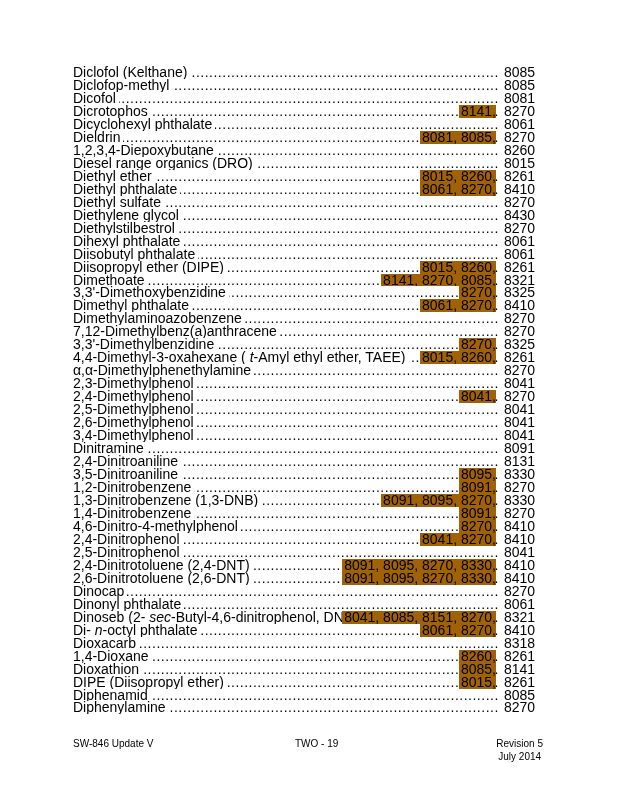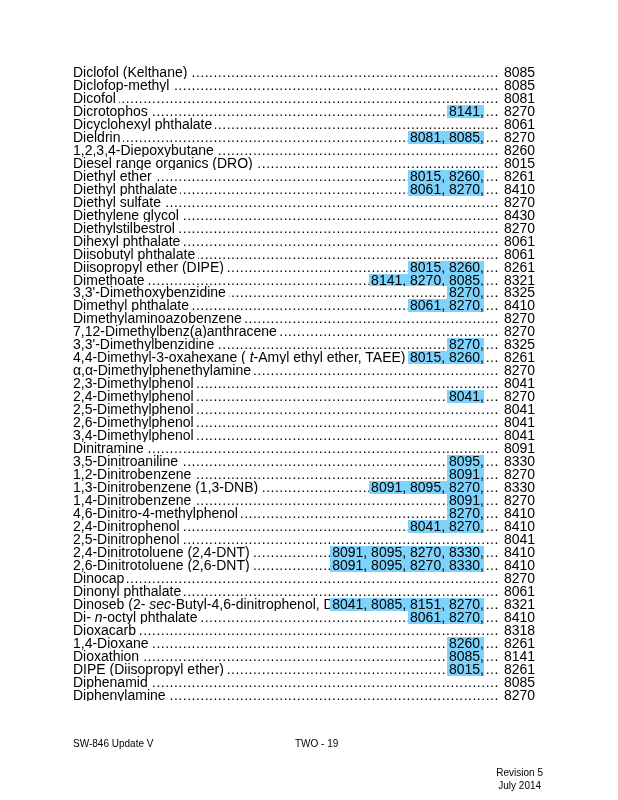--- a/index.html
+++ b/index.html
@@ -3,26 +3,26 @@
   <meta charset="utf-8">
   <style>
     html, body { margin: 0; padding: 0; background: #ffffff; }
     body { width: 618px; height: 800px; position: relative; overflow: hidden;
       font-family: "Liberation Sans", sans-serif; color: #000; }
     .index { position: absolute; left: 73px; top: 66px; width: 471px; }
     .row { position: relative; height: 12.98px; line-height: 12.98px; font-size: 14px; white-space: nowrap; overflow: hidden; }
     .row .name { position: absolute; left: 0; top: 0; background: #fff; padding-right: 3px; z-index: 2; }
     .row .dots { position: absolute; left: 0; right: 44px; top: 0; overflow: hidden; z-index: 1; letter-spacing: 0.5px; }
     .row .dots::after { content: "......................................................................................................................................................................................................................."; }
-    .row .refs { position: absolute; right: 60px; top: 0; background: #7dd3fc; padding-left: 2px; z-index: 2; }
+    .row .refs { position: absolute; right: 48px; top: 0; background: #a16207; padding-left: 2px; z-index: 2; }
     .row .last { position: absolute; right: 0; top: 0; width: 40px; text-align: left; z-index: 2; }
     .footer { position: absolute; top: 737px; left: 73px; width: 472px; font-size: 10px; line-height: 13px; }
     .footer .left { position: absolute; left: 0; top: 0; }
     .footer .center { position: absolute; left: 222px; top: 0; }
-    .footer .right { position: absolute; right: 2px; top: 0; text-align: left; margin-top: 29px; }
+    .footer .right { position: absolute; right: 2px; top: 0; text-align: left; }
     .footer .right div { white-space: nowrap; }
   </style>
 </head>
 <body>
 
 <div class="index" id="index">
     <div class="row">
       <span class="dots"></span>
       <span class="name">Diclofol (Kelthane)</span>
       <span class="last">8085</span>
@@ -175,20 +175,25 @@
     </div>
     <div class="row">
       <span class="dots"></span>
       <span class="name">3,4-Dimethylphenol</span>
       <span class="last">8041</span>
     </div>
     <div class="row">
       <span class="dots"></span>
       <span class="name">Dinitramine</span>
       <span class="last">8091</span>
+    </div>
+    <div class="row">
+      <span class="dots"></span>
+      <span class="name">2,4-Dinitroaniline</span>
+      <span class="last">8131</span>
     </div>
     <div class="row">
       <span class="dots"></span>
       <span class="name">3,5-Dinitroaniline</span>
       <span class="refs">8095,</span>
       <span class="last">8330</span>
     </div>
     <div class="row">
       <span class="dots"></span>
       <span class="name">1,2-Dinitrobenzene</span>

